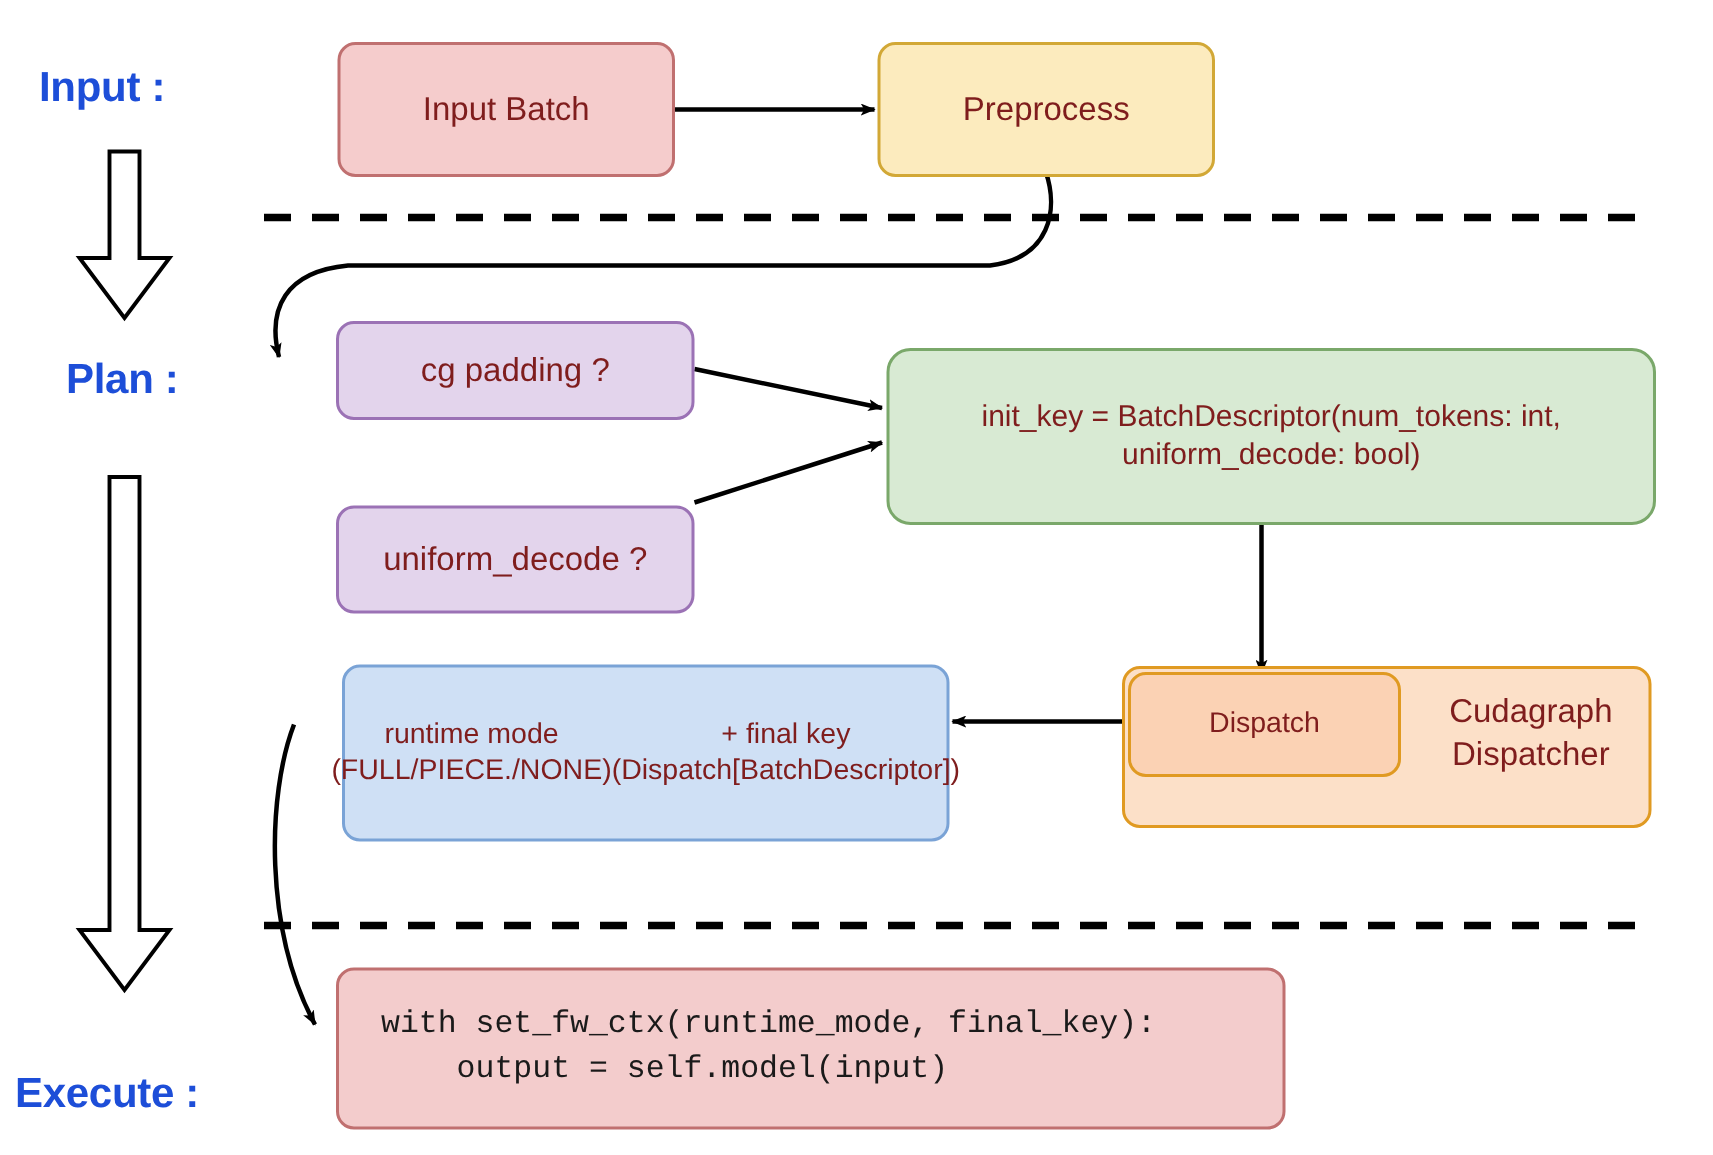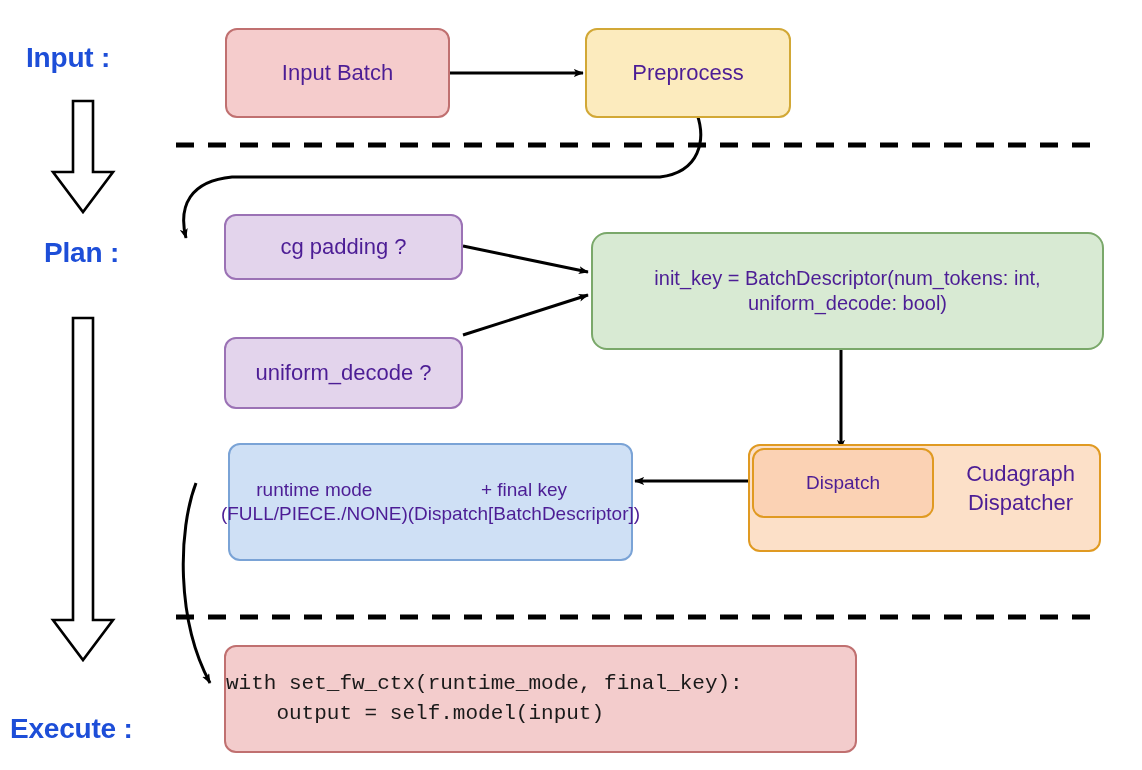--- a/index.html
+++ b/index.html
@@ -38,21 +38,21 @@
     position: absolute;
     box-sizing: border-box;
     border-radius: 12px;
     border-width: 2px;
     border-style: solid;
     display: flex;
     align-items: center;
     justify-content: center;
     text-align: center;
     font-family: "Liberation Sans", sans-serif;
-    color: #4c1d95;
+    color: #7f1d1d;
     line-height: 1.25;
   }
   .node-input-batch {
     background: #f5cccc;
     border-color: #c07070;
     font-size: 22px;
   }
   .node-preprocess {
     background: #fcebbe;
     border-color: #d2a836;
@@ -91,21 +91,21 @@
   }
   .node-code {
     background: #f3cccc;
     border-color: #c07070;
     font-family: "Liberation Mono", monospace;
     font-size: 21px;
     color: #1a1a1a;
     align-items: center;
     justify-content: flex-start;
     text-align: left;
-    padding-left: 0;
+    padding-left: 28px;
     white-space: pre;
     line-height: 1.45;
   }
   .dispatcher-label {
     display: block;
     text-align: center;
     line-height: 1.3;
   }
 </style>
 </head>
@@ -143,21 +143,21 @@
   </svg>
 
   <div class="stage-label" style="left:26px; top:42px;">Input :</div>
   <div class="stage-label" style="left:44px; top:237px;">Plan :</div>
   <div class="stage-label" style="left:10px; top:713px;">Execute :</div>
 
   <div class="node node-input-batch" style="left:225px; top:28px; width:225px; height:90px;">
     <span>Input Batch</span>
   </div>
 
-  <div class="node node-preprocess" style="left:585px; top:28px; width:206px; height:90px;text-align:right;">
+  <div class="node node-preprocess" style="left:585px; top:28px; width:225px; height:90px;text-align:right;">
     <span>Preprocess</span>
   </div>
 
   <div class="node node-purple" style="left:224px; top:214px; width:239px; height:66px;">
     <span>cg padding ?</span>
   </div>
 
   <div class="node node-purple" style="left:224px; top:300px; width:239px; height:72px;margin-top:37px;">
     <span>uniform_decode ?</span>
   </div>

